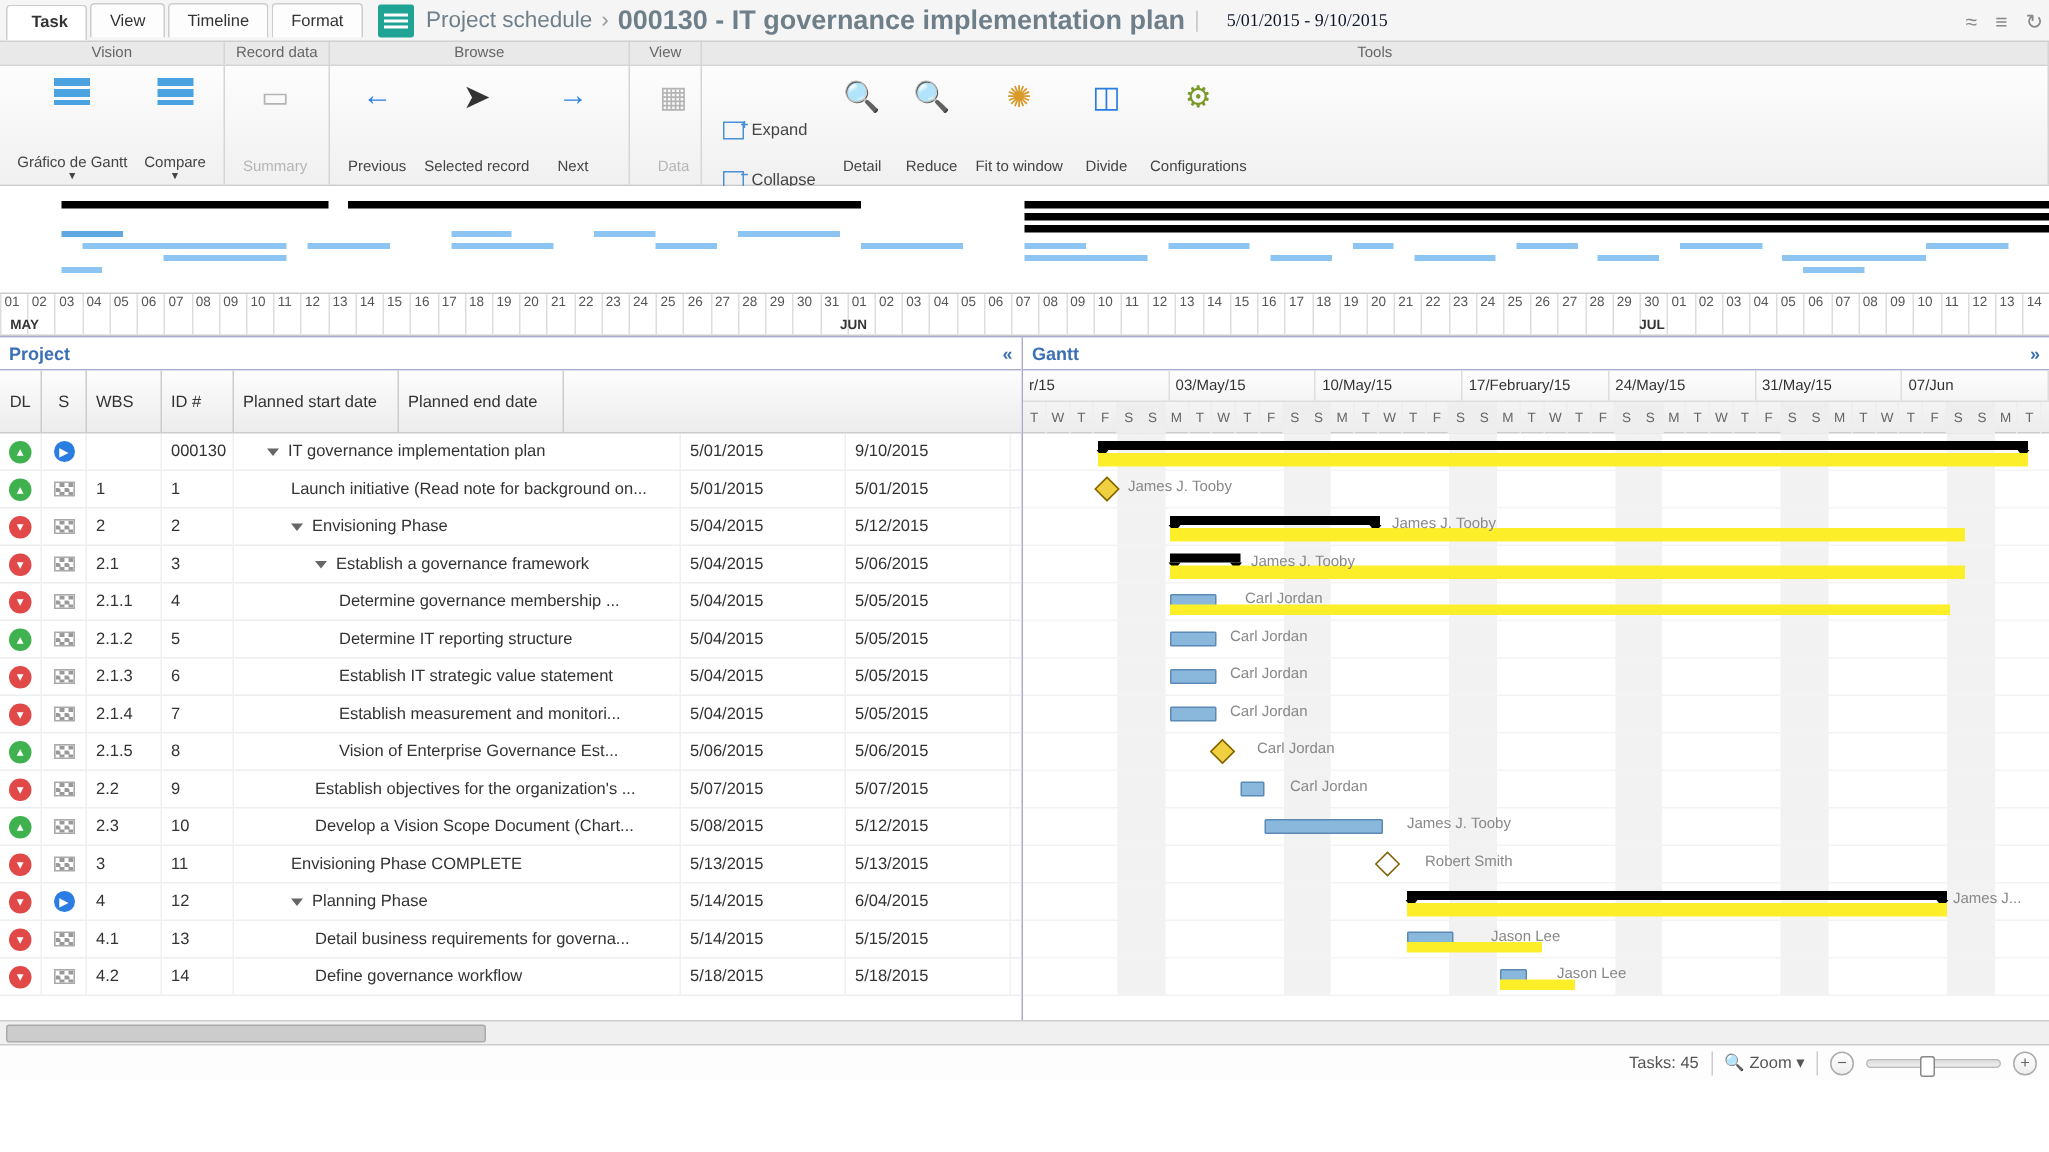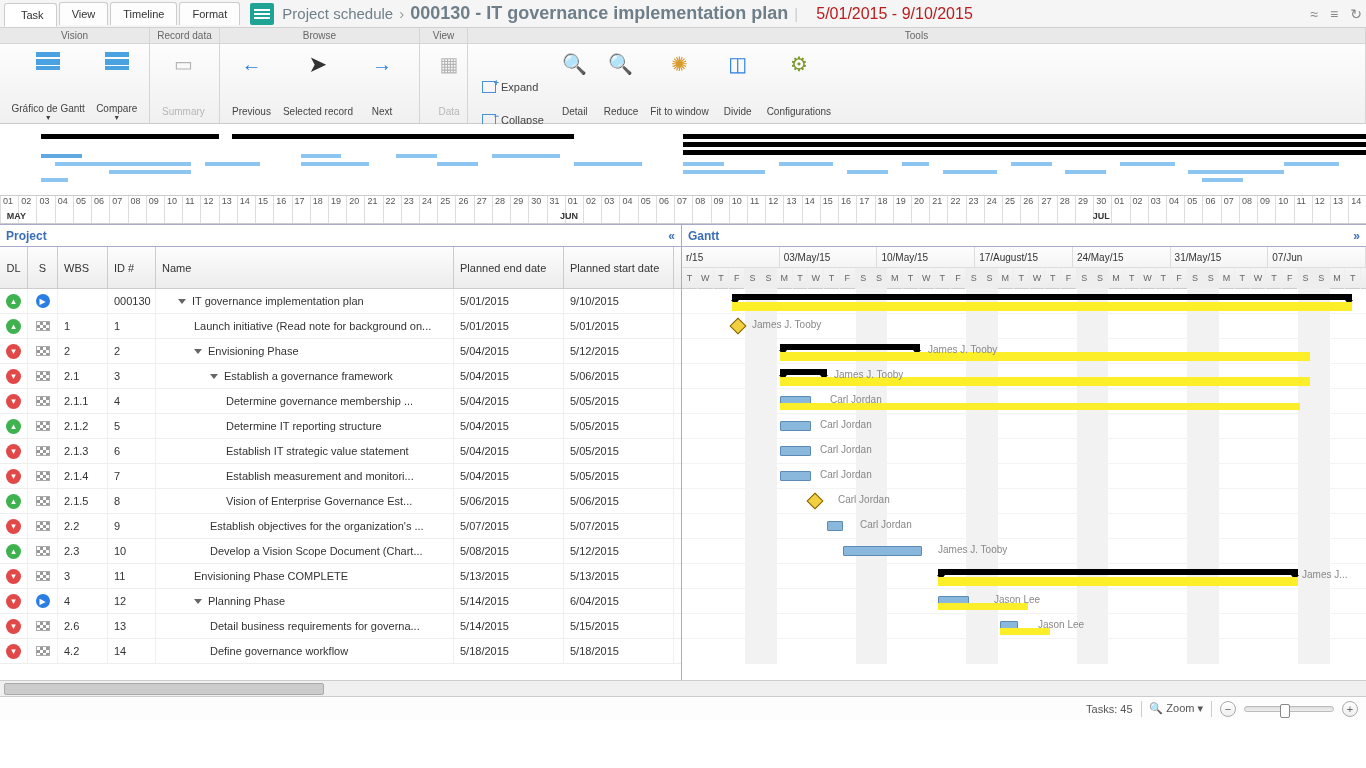--- a/index.html
+++ b/index.html
@@ -1,27 +1,27 @@
 <!DOCTYPE html>
 <html><head>
 <meta charset="utf-8">
 <style>
 * { box-sizing: border-box; margin: 0; padding: 0; font-family: Arial, sans-serif; }
 body { font-size: 11px; color: #333; background: #fff; overflow: hidden; width: 1366px; height: 768px; }
 
 
 .tab-bar { display: flex; align-items: center; height: 28px; background: #f5f5f5; border-bottom: 1px solid #d0d0d0; padding: 0 4px; }
 .tab { padding: 5px 12px; border: 1px solid #ccc; border-bottom: none; background: #fdfdfd; margin-right: 2px; cursor: pointer; font-size: 11px; border-radius: 3px 3px 0 0; }
-.tab.active { background: #fff; font-weight: normal; border-bottom: 1px solid #fff; position: relative; top: 1px; padding-left: 16px; }
+.tab.active { background: #fff; font-weight: bold; border-bottom: 1px solid #fff; position: relative; top: 1px; padding-left: 16px; }
 .app-icon { width: 24px; height: 22px; background: #1fa394; margin: 0 8px; border-radius: 2px; position: relative; }
 .app-icon::before { content: ""; position: absolute; top: 6px; left: 4px; right: 4px; height: 2px; background: #fff; box-shadow: 0 4px 0 #fff, 0 8px 0 #fff; }
 .breadcrumb { font-size: 15px; color: #6f7f8a; display: flex; align-items: center; }
 .breadcrumb .sep { margin: 0 6px; color: #999; }
 .breadcrumb .title { font-size: 18px; font-weight: bold; color: #6f7f8a; }
-.breadcrumb .dates { margin-left: 12px; color: #b91c1c; font-size: 16px; }
+.breadcrumb .dates { margin-left: 12px; color: #0f172a; font-size: 12px; font-family: Liberation Serif, serif; }
 .top-right { margin-left: auto; display: flex; align-items: center; gap: 12px; color: #888; }
 .top-right span { cursor: pointer; font-size: 14px; }
 
 
 .ribbon-groups { display: flex; height: 16px; background: #e9e9e9; border-bottom: 1px solid #d5d5d5; }
 .ribbon-group-label { font-size: 10px; color: #666; text-align: center; border-right: 1px solid #d5d5d5; line-height: 16px; }
 .ribbon { display: flex; height: 80px; background: linear-gradient(#fdfdfd, #f0f0f0); border-bottom: 1px solid #ccc; }
 .ribbon-section { display: flex; align-items: center; border-right: 1px solid #d5d5d5; padding: 4px 6px; }
 .ribbon-btn { display: flex; flex-direction: column; align-items: center; justify-content: center; cursor: pointer; padding: 4px 6px; min-width: 46px; }
 .ribbon-btn .rb-icon { width: 28px; height: 28px; display: flex; align-items: center; justify-content: center; font-size: 20px; margin-bottom: 4px; }
@@ -336,23 +336,22 @@
     <div class="panel-header">
       <span>Project</span>
       <span class="collapse-btn">«</span>
     </div>
     <div class="proj-table">
       <div class="proj-head">
         <div class="ph c-dl">DL</div>
         <div class="ph c-s">S</div>
         <div class="ph c-wbs">WBS</div>
         <div class="ph c-id">ID #</div>
-        <div class="ph c-name">Name</div>
+        <div class="ph c-start">Planned start date</div>
         <div class="ph c-end">Planned end date</div>
-        <div class="ph c-start">Planned start date</div>
       </div>
       <div id="proj-rows">
           <div class="proj-row">
             <div class="pc c-dl">
               <div class="dl-badge dl-green">▴</div>
             </div>
             <div class="pc c-s">
               <div class="s-icon">▶</div>
             </div>
             <div class="pc c-wbs"></div>
@@ -560,21 +559,21 @@
             <div class="pc c-start">5/14/2015</div>
             <div class="pc c-end">6/04/2015</div>
           </div>
           <div class="proj-row">
             <div class="pc c-dl">
               <div class="dl-badge dl-red">▾</div>
             </div>
             <div class="pc c-s">
               <div class="s-flag"></div>
             </div>
-            <div class="pc c-wbs">2.6</div>
+            <div class="pc c-wbs">4.1</div>
             <div class="pc c-id">13</div>
             <div class="pc c-name">
               <span class="name-indent" style="width: 48px;"></span>
               <span>Detail business requirements for governa...</span>
             </div>
             <div class="pc c-start">5/14/2015</div>
             <div class="pc c-end">5/15/2015</div>
           </div>
           <div class="proj-row">
             <div class="pc c-dl">
@@ -600,21 +599,21 @@
     <div class="panel-header">
       <span>Gantt</span>
       <span class="collapse-btn">»</span>
     </div>
     <div class="gantt-wrap">
       <div class="gantt-head">
         <div class="gantt-head-row1" id="gantt-weeks">
             <div class="wk">r/15</div>
             <div class="wk">03/May/15</div>
             <div class="wk">10/May/15</div>
-            <div class="wk">17/August/15</div>
+            <div class="wk">17/February/15</div>
             <div class="wk">24/May/15</div>
             <div class="wk">31/May/15</div>
             <div class="wk">07/Jun</div>
           </div>
         <div class="gantt-head-row2" id="gantt-days">
             <div class="dy">T</div>
             <div class="dy">W</div>
             <div class="dy">T</div>
             <div class="dy">F</div>
             <div class="dy we">S</div>
@@ -705,20 +704,24 @@
             <div class="gdiamond" style="left: 127px;"></div>
             <div class="glabel" style="left: 156px;">Carl Jordan</div>
           </div>
           <div class="gantt-row">
             <div class="gbar" style="left: 145px; width: 16px;"></div>
             <div class="glabel" style="left: 178px;">Carl Jordan</div>
           </div>
           <div class="gantt-row">
             <div class="gbar" style="left: 161px; width: 79px;"></div>
             <div class="glabel" style="left: 256px;">James J. Tooby</div>
+          </div>
+          <div class="gantt-row">
+            <div class="gdiamond w" style="left: 237px;"></div>
+            <div class="glabel" style="left: 268px;">Robert Smith</div>
           </div>
           <div class="gantt-row">
             <div class="gbar-sum" style="left: 256px; width: 360px;"></div>
             <div class="gbar-y" style="left: 256px; width: 360px;"></div>
             <div class="glabel" style="left: 620px;">James J...</div>
           </div>
           <div class="gantt-row">
             <div class="gbar" style="left: 256px; width: 31px;"></div>
             <div class="gbar-y" style="left: 256px; width: 90px; top: 14px; height: 7px;"></div>
             <div class="glabel" style="left: 312px;">Jason Lee</div>

